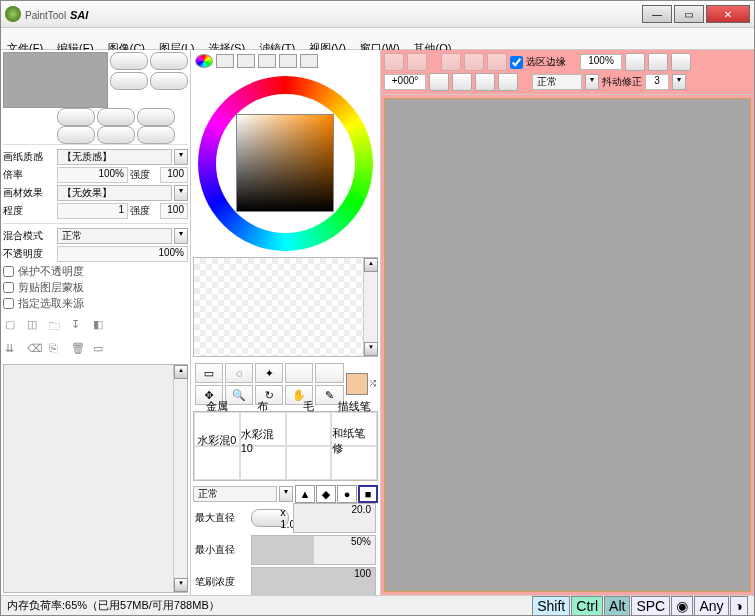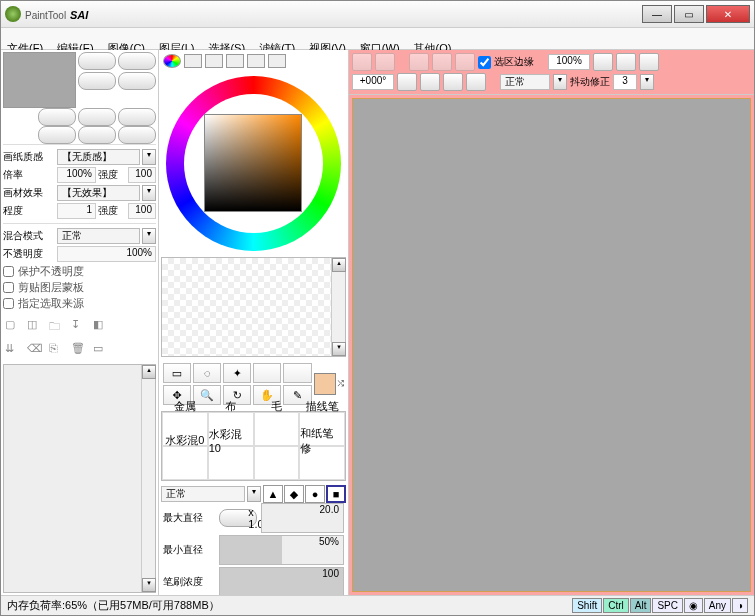--- a/index.html
+++ b/index.html
@@ -8,21 +8,21 @@
 .titlebar { height: 28px; background: linear-gradient(#fdfdfd, #e8e8e8); display: flex; align-items: center; padding: 0 4px; border-bottom: 1px solid #ccc; }
 .titlebar .logo { width: 16px; height: 16px; background: radial-gradient(#9c6, #360); border-radius: 50%; margin-right: 4px; }
 .titlebar .apptitle { font-style: italic; font-weight: bold; font-size: 14px; }
 .titlebar .apptitle .pt { font-size: 10px; font-style: normal; font-weight: normal; color: #555; }
 .winbtns { margin-left: auto; display: flex; gap: 2px; }
 .winbtn { width: 30px; height: 18px; border: 1px solid #666; background: linear-gradient(#eee,#ccc); display: flex; align-items: center; justify-content: center; font-size: 10px; }
 .winbtn.close { background: linear-gradient(#e66, #c33); color: #fff; width: 44px; }
 .menubar { height: 22px; background: #f8f8f8; display: flex; align-items: center; padding: 0 6px; gap: 14px; border-bottom: 1px solid #ccc; }
 .menubar span { cursor: default; margin-top: 19px; }
 .content { flex: 1; display: flex; background: #fff; }
-.leftcol { width: 158px; background: #fff; display: flex; flex-direction: column; border-right: 1px solid #ccc; padding: 2px; gap: 0; }
+.leftcol { width: 190px; background: #fff; display: flex; flex-direction: column; border-right: 1px solid #ccc; padding: 2px; gap: 0; }
 .midcol { width: 190px; background: #fff; display: flex; flex-direction: column; border-right: 1px solid #ccc; padding: 2px; gap: 4px; }
 .rightcol { flex: 1; background: #fca5a5; display: flex; flex-direction: column; }
 .preview { width: 100%; height: 56px; background: #a7a7a7; border: 1px solid #999; }
 .smallbtn { width: 20px; height: 18px; background: linear-gradient(#fff,#ddd); border: 1px solid #aaa; border-radius: 8px; display: inline-flex; align-items: center; justify-content: center; padding-left: 36px; }
 .btnrow { display: flex; gap: 2px; }
 .grayrow { display: flex; align-items: center; height: 18px; gap: 2px; color: #aaa; }
 .graylabel { width: 52px; color: #aaa; }
 .valbox { flex: 1; height: 16px; background: #f8f8f8; border: 1px solid #ccc; text-align: right; padding: 0 3px; font-size: 10px; }
 .dd { width: 14px; height: 16px; background: linear-gradient(#fff,#ddd); border: 1px solid #aaa; text-align: center; font-size: 8px; }
 .section { border-top: 1px solid #ddd; padding: 3px 0; }
@@ -61,21 +61,21 @@
 
 .righttop { display: flex; flex-direction: column; gap: 2px; padding: 3px; border-bottom: 1px solid #ccc; }
 .toprow { display: flex; gap: 3px; align-items: center; }
 .tb { width: 20px; height: 18px; background: linear-gradient(#fff,#e0e0e0); border: 1px solid #aaa; border-radius: 2px; }
 .tb.dis { opacity: 0.5; }
 .tlabel { font-size: 10px; }
 .inpbox { width: 42px; height: 16px; background: #fff; border: 1px solid #bbb; text-align: center; font-size: 10px; }
 .canvasarea { flex: 1; background: #a7a7a7; margin: 3px; border: 1px solid #d4a050; position: relative; }
 .statusbar { height: 20px; background: #f0f0f0; border-top: 1px solid #ccc; display: flex; align-items: center; padding: 0 6px; font-size: 10px; }
 .statusbar .right { margin-left: auto; display: flex; gap: 1px; }
-.key { padding: 1px 4px; border: 1px solid #888; background: #eef; font-size: 10px; }
+.key { padding: 1px 4px; border: 1px solid #888; background: #eef; font-size: 14px; }
 .key.sh { background: #cef; }
 .key.ct { background: #9ec; }
 .key.al { background: #9cc; }
 </style>
 </head>
 <body>
 
 <div class="window">
   <div class="titlebar">
     <div class="logo"></div>

